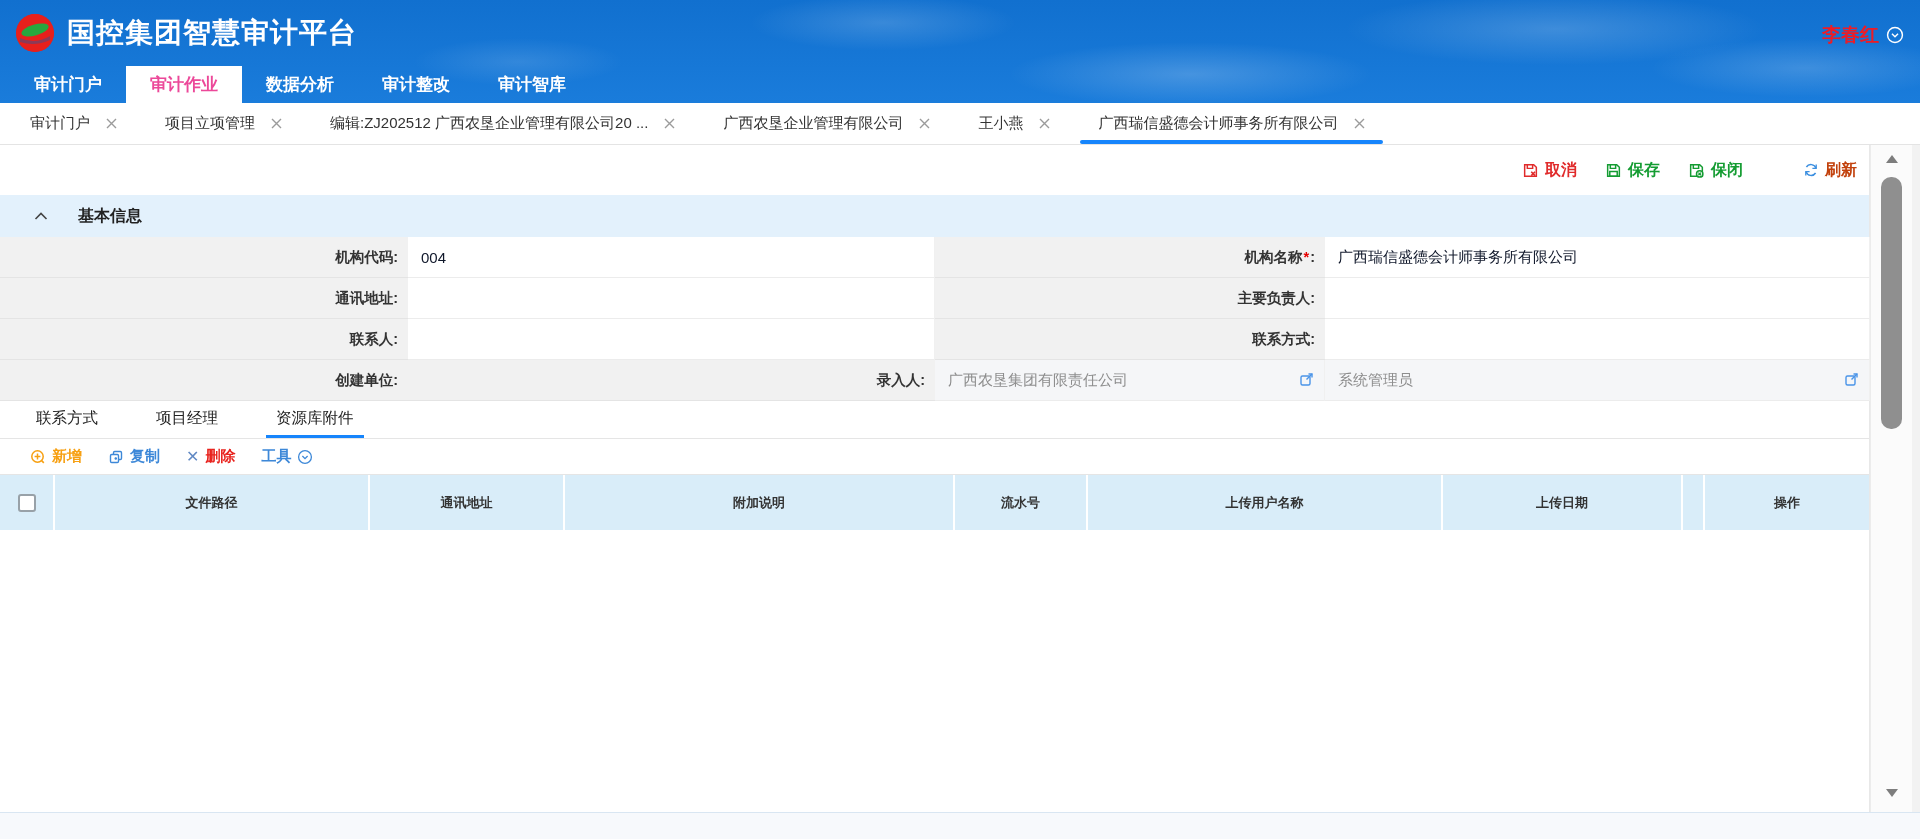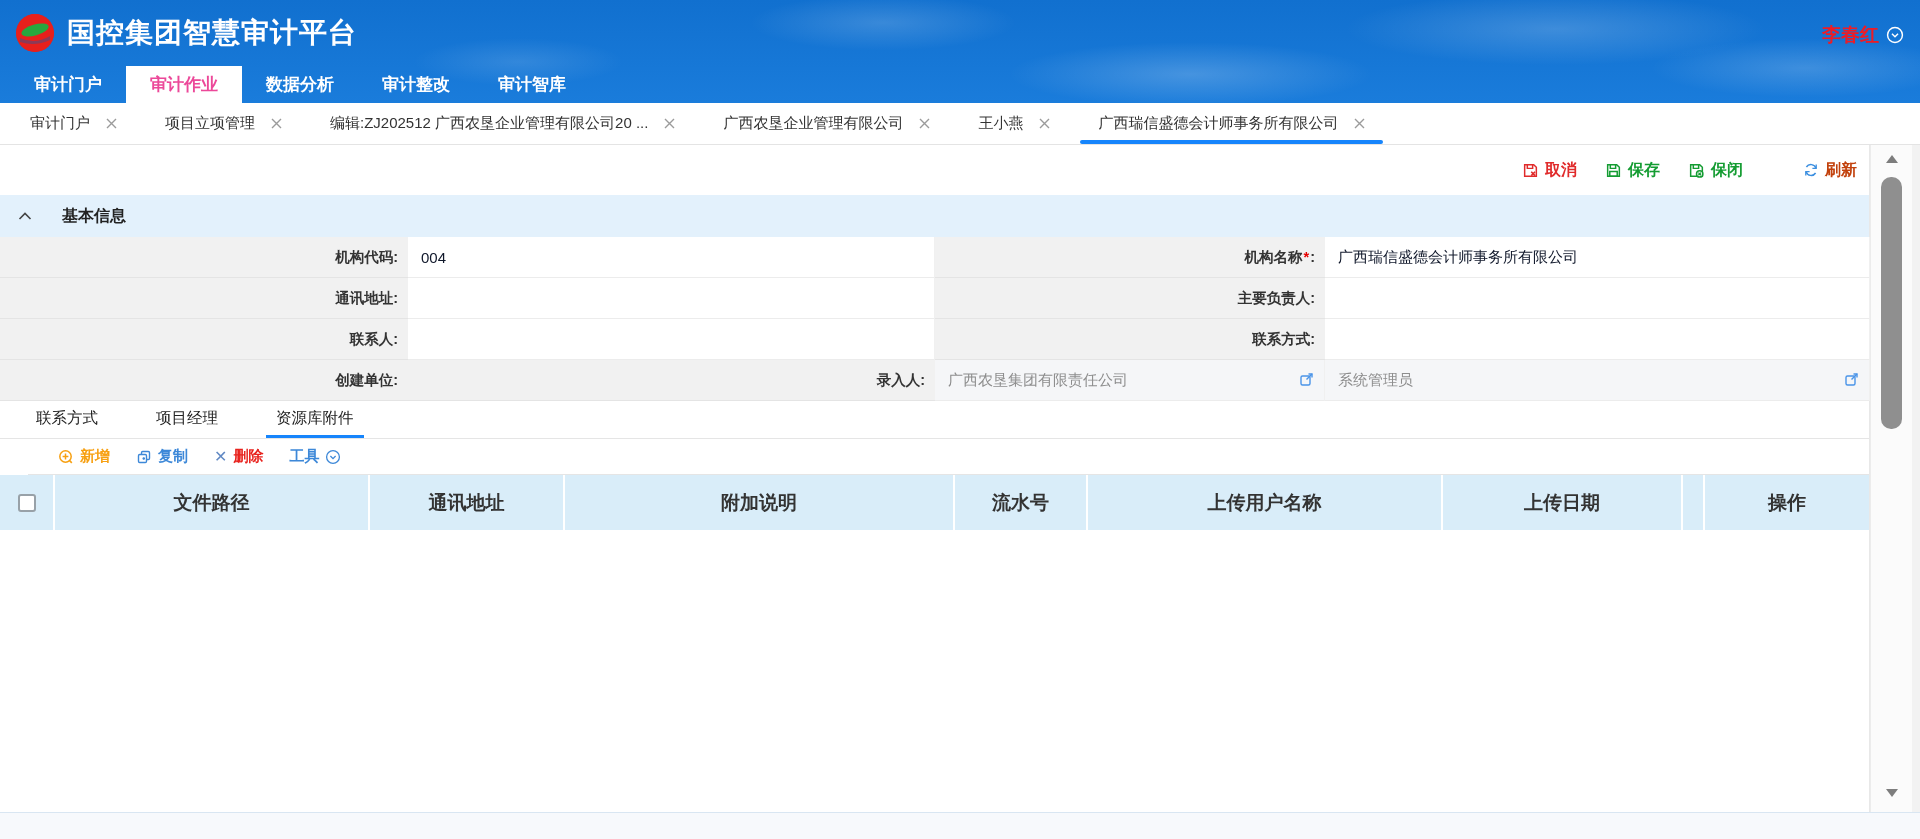--- a/index.html
+++ b/index.html
@@ -36,45 +36,45 @@
   .content { display:flex; height:667px; background:#fff; }
   .main { width:1870px; border-right:1px solid #e8e8e8; }
   .right-gap { width:8px; background:#f2f2f2; }
 
   .action-bar { height:50px; display:flex; justify-content:flex-end; align-items:center; gap:28px; padding-right:12px; background:#fff; }
   .act-btn { display:flex; align-items:center; gap:6px; font-size:16px; font-weight:bold; cursor:pointer; }
   .act-cancel { color:#e02b2b; }
   .act-save, .act-saveclose { color:#149c32; }
   .act-refresh { color:#c2410c; margin-left:32px; }
 
-  .section-bar { height:42px; background:#e3f1fc; display:flex; align-items:center; padding-left:18px; gap:30px; }
+  .section-bar { height:42px; background:#e3f1fc; display:flex; align-items:center; padding-left:34px; gap:30px; }
   .section-title { font-size:16px; font-weight:bold; color:#222; }
 
   .form-grid { display:grid; grid-template-columns:408px 527px 390px 545px; }
   .cell { height:41px; display:flex; align-items:center; }
   .cell.label { background:#f1f1f1; justify-content:flex-end; padding-right:10px; font-size:14.5px; font-weight:bold; color:#333; border-bottom:1px solid #e4e4e4; }
   .cell.value { background:#fff; padding-left:13px; font-size:15px; color:#0f172a; border-bottom:1px solid #ececec; border-right:1px solid #f0f0f0; position:relative; }
   .cell.value.readonly { background:#f5f6f8; color:#8d8d8d; }
   .req { color:#e60000; font-weight:bold; margin:0 1px; }
   .link-ico { position:absolute; right:10px; top:12px; cursor:pointer; }
 
   .detail-tabs { height:38px; display:flex; align-items:flex-end; gap:50px; padding:0 0 0 32px; border-bottom:1px solid #e5e5e5; background:#fff; }
   .dtab { font-size:15.5px; color:#222; padding:0 4px 9px 4px; position:relative; cursor:pointer; }
   .dtab.active::after { content:""; position:absolute; left:-6px; right:-6px; bottom:0; height:3px; background:#1685fc; }
 
-  .toolbar { height:36px; display:flex; align-items:center; gap:26px; padding-left:30px; border-bottom:1px solid #e5e5e5; background:#fff;margin-left:28px; }
+  .toolbar { height:36px; display:flex; align-items:center; gap:26px; padding-left:30px; border-bottom:1px solid #e5e5e5; background:#fff; }
   .tbtn { display:flex; align-items:center; gap:6px; font-size:15px; font-weight:bold; cursor:pointer; }
   .t-add { color:#f7a012; }
   .t-copy { color:#3d88d8; }
   .t-del-x { color:#6189c4; font-size:16px; font-weight:bold; }
   .t-del-label { color:#e8221d; }
   .t-tools { color:#3d88d8; }
 
   .grid-header { display:grid; grid-template-columns:55px 315px 195px 390px 133px 355px 240px 22px 1fr; height:55px; background:#d9edf9; }
-  .gh-cell { display:flex; align-items:center; justify-content:center; font-size:19px; font-weight:bold; color:#333; border-right:2px solid #fff; }
+  .gh-cell { display:flex; align-items:center; justify-content:center; font-size:13px; font-weight:bold; color:#333; border-right:2px solid #fff; }
   .gh-cell:last-child { border-right:none; }
   .checkbox { width:18px; height:18px; border:2px solid #98a1a8; border-radius:3px; background:#fff; cursor:pointer; }
   .table-body { height:282px; background:#fff; }
 
   
   .scrollbar { width:42px; background:#fbfbfb; border-left:1px solid #ececec; position:relative; }
   .sb-arrow { position:absolute; left:0; width:100%; display:flex; justify-content:center; cursor:pointer; }
   .sb-up { top:9px; }
   .sb-down { bottom:14px; }
   .sb-thumb { position:absolute; left:10px; width:21px; top:32px; height:252px; background:#8f8f8f; border-radius:10px; cursor:grab; }

